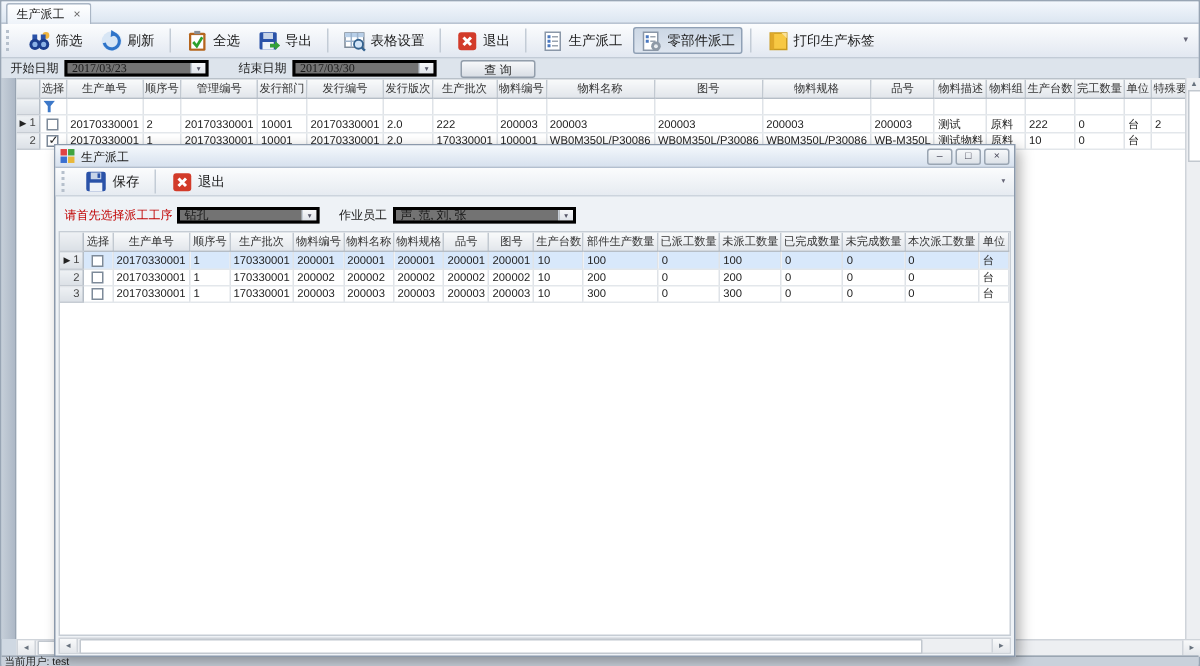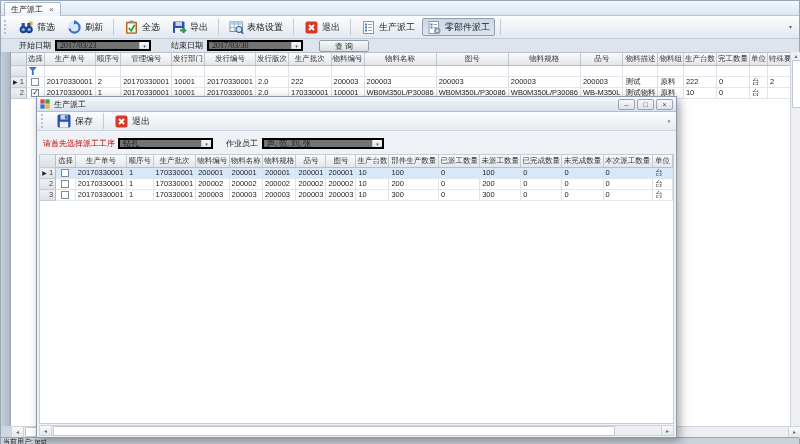--- a/index.html
+++ b/index.html
@@ -22,21 +22,21 @@
   .tgrip{width:3px;height:14px;border-left:2px dotted #b6c0cc;margin-right:3px;}
   .tbtn{display:flex;align-items:center;gap:3px;padding:1px 4px;font-size:9px;height:18px;
         border:1px solid transparent;border-radius:2px;box-sizing:border-box;white-space:nowrap;}
   .tbtn.pressed{background:linear-gradient(#ccd7e5,#dde5ef);border-color:#8fa0b5;}
   .tsep{width:1px;height:16px;background:#c3ccd6;margin:0 3px;}
   .toverflow{position:absolute;right:3px;top:4px;width:11px;height:15px;font-size:6px;color:#667;
              text-align:center;line-height:15px;}
 
   
   .filterbar{position:absolute;left:0;top:38px;width:100%;height:13px;background:#dde4ec;
-             display:flex;align-items:center;font-size:8px;box-sizing:border-box;padding-left:12px;}
+             display:flex;align-items:center;font-size:8px;box-sizing:border-box;}
   .flabel{margin-left:6px;}
   .combo{height:11px;background:#737373;border:2px solid #000000;display:flex;align-items:center;
          font-size:8px;padding-left:3px;box-sizing:border-box;overflow:hidden;white-space:nowrap;font-family:Liberation Serif, serif;}
   .combo .dd{margin-left:auto;width:9px;flex:0 0 9px;text-align:center;font-size:5px;color:#556;
              border-left:1px solid #c6cdd6;height:100%;line-height:10px;
              background:linear-gradient(#f6f7f9,#dfe3e9);}
   .combo.cdate{width:96px;margin-left:4px;}
   .flabel.lend{margin-left:20px;}
   .qbtn{margin-left:16px;width:50px;height:12px;line-height:11px;text-align:center;
         background:linear-gradient(#f7f8fa,#d9dee5);border:1px solid #939eab;border-radius:2px;
@@ -195,20 +195,28 @@
           <rect x="3.5" y="3.5" width="2" height="2" fill="#4a78c0"></rect>
           <rect x="3.5" y="6.5" width="2" height="2" fill="#4a78c0"></rect>
           <line x1="6.5" y1="4.5" x2="10" y2="4.5" stroke="#9aa4b0"></line>
           <line x1="6.5" y1="7.5" x2="10" y2="7.5" stroke="#9aa4b0"></line>
           <circle cx="10.3" cy="10.8" r="3.2" fill="#8e99a6"></circle>
           <circle cx="10.3" cy="10.8" r="1.3" fill="#e8ecf0"></circle>
         </svg>
       <span>零部件派工</span>
     </div>
     <div class="tsep"></div>
+    <div class="tbtn">
+      <svg width="15" height="15" viewBox="0 0 15 15">
+          <rect x="2.5" y="2" width="11" height="11" fill="#f7c843" stroke="#c99a1f"></rect>
+          <rect x="2.5" y="2" width="2.6" height="11" fill="#e0a92a"></rect>
+          <path d="M13.5 2 l0 3.5 -3.5 -3.5 z" fill="#fae29a"></path>
+        </svg>
+      <span>打印生产标签</span>
+    </div>
     <div class="toverflow">▾</div>
   </div>
 
   <div class="filterbar">
     <span class="flabel">开始日期</span>
     <div class="combo cdate">
       <span>2017/03/23</span>
       <span class="dd">▾</span>
     </div>
     <span class="flabel lend">结束日期</span>

